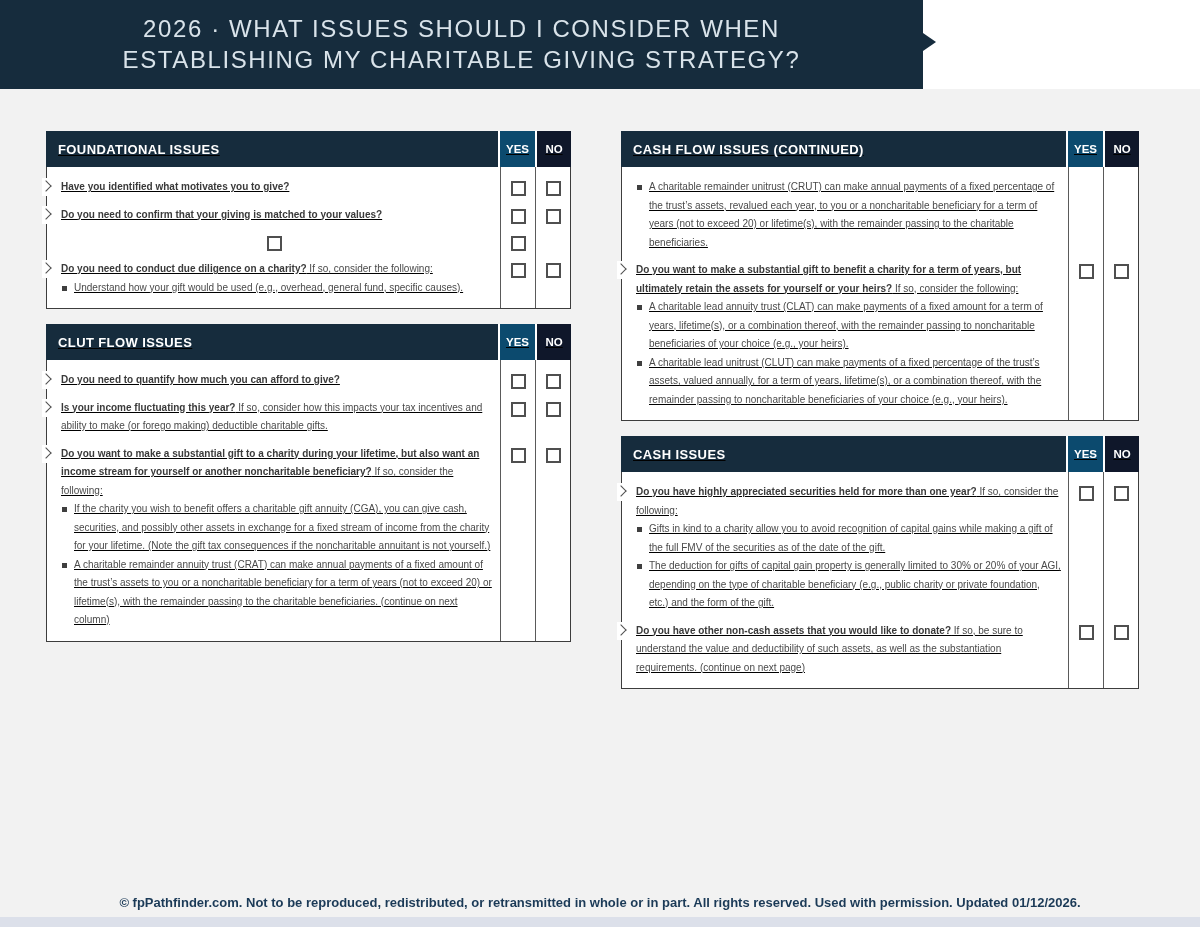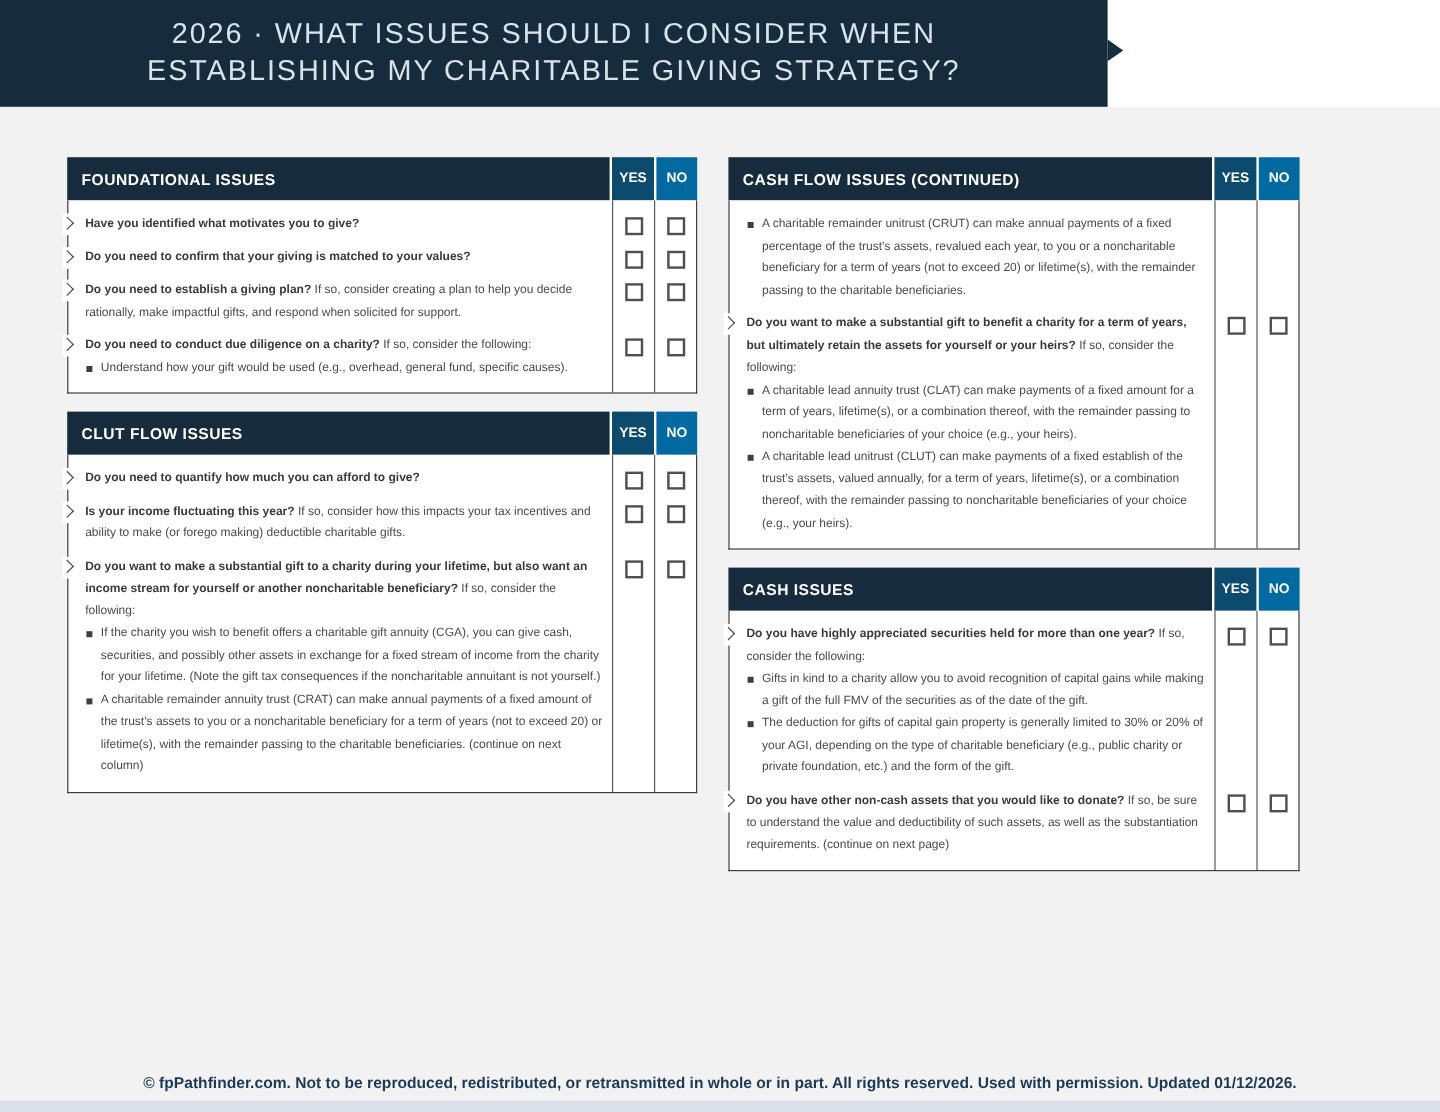--- a/index.html
+++ b/index.html
@@ -8,33 +8,33 @@
 
   
   .top-white{position:absolute;top:0;left:0;right:0;height:89px;background:#FFFFFF;}
   .banner{position:absolute;top:0;left:0;width:923px;height:89px;background:#162C3D;}
   .banner::after{content:"";position:absolute;right:-13px;top:33px;width:0;height:0;
         border-left:13px solid #162C3D;border-top:9px solid transparent;border-bottom:9px solid transparent;}
   .banner-title{color:#D9E3EA;text-align:center;font-size:24px;line-height:31px;
         letter-spacing:1.6px;padding-top:13px;font-weight:300;}
 
   
-  .columns{position:absolute;top:131px;left:56px;display:flex;gap:26px;}
+  .columns{position:absolute;top:131px;left:46px;display:flex;gap:50px;text-decoration:underline;}
   .col{display:flex;flex-direction:column;}
   .col-left{width:525px;}
-  .col-right{width:476px;}
+  .col-right{width:518px;}
 
   
   .section{margin-bottom:15px;}
   .sec-header{display:grid;grid-template-columns:1fr 35px 34px;column-gap:2px;background:#FFFFFF;height:36px;}
   .hdr-title{background:#162C3D;color:#FFFFFF;font-weight:700;font-size:13px;letter-spacing:.4px;
         display:flex;align-items:center;padding-left:12px;}
   .hdr-yes{background:#0c4a6e;color:#FFFFFF;font-weight:700;font-size:11.5px;
         display:flex;align-items:center;justify-content:center;}
-  .hdr-no{background:#0369a1;color:#FFFFFF;font-weight:700;font-size:11.5px;
+  .hdr-no{background:#0f172a;color:#FFFFFF;font-weight:700;font-size:11.5px;
         display:flex;align-items:center;justify-content:center;}
   .sec-body{position:relative;background:#FFFFFF;border:1px solid #3D3D3D;border-top:none;}
   .rows{padding:11px 0 2px;}
   .vline{position:absolute;top:0;bottom:0;width:1px;background:#5A5A5A;}
   .v1{right:69px;}  .v2{right:34px;}
 
   
   .q-row{position:relative;display:grid;grid-template-columns:1fr 35px 34px;padding-bottom:9px;}
   .q-content{padding:0 8px 0 14px;font-size:10px;line-height:18.5px;color:#4A4A4A;}
   .q-content b{color:#3A3A3A;}
@@ -95,25 +95,20 @@
     </div>
     <div class="cb-cell">
       <span class="checkbox"></span>
     </div>
     <div class="cb-cell">
       <span class="checkbox"></span>
     </div>
   </div>
 
   <div class="q-row">
-    <div class="q-content">
-      <span class="chev"></span>
-      <b>Do you need to establish a giving plan?</b><span> If so, consider creating a plan to help you decide rationally, make impactful gifts, and respond when solicited for support.</span>
-      <div class="bullets"></div>
-    </div>
     <div class="cb-cell">
       <span class="checkbox"></span>
     </div>
     <div class="cb-cell">
       <span class="checkbox"></span>
     </div>
   </div>
 
   <div class="q-row">
     <div class="q-content">
@@ -238,21 +233,21 @@
       <span class="chev"></span>
       <b>Do you want to make a substantial gift to benefit a charity for a term of years, but ultimately retain the assets for yourself or your heirs?</b><span> If so, consider the following:</span>
       <div class="bullets">
   <div class="bullet">
     <span class="bullet-marker"></span>
     <span>A charitable lead annuity trust (CLAT) can make payments of a fixed amount for a term of years, lifetime(s), or a combination thereof, with the remainder passing to noncharitable beneficiaries of your choice (e.g., your heirs).</span>
   </div>
 
   <div class="bullet">
     <span class="bullet-marker"></span>
-    <span>A charitable lead unitrust (CLUT) can make payments of a fixed establish of the trust’s assets, valued annually, for a term of years, lifetime(s), or a combination thereof, with the remainder passing to noncharitable beneficiaries of your choice (e.g., your heirs).</span>
+    <span>A charitable lead unitrust (CLUT) can make payments of a fixed percentage of the trust’s assets, valued annually, for a term of years, lifetime(s), or a combination thereof, with the remainder passing to noncharitable beneficiaries of your choice (e.g., your heirs).</span>
   </div>
 </div>
     </div>
     <div class="cb-cell">
       <span class="checkbox"></span>
     </div>
     <div class="cb-cell">
       <span class="checkbox"></span>
     </div>
   </div>

